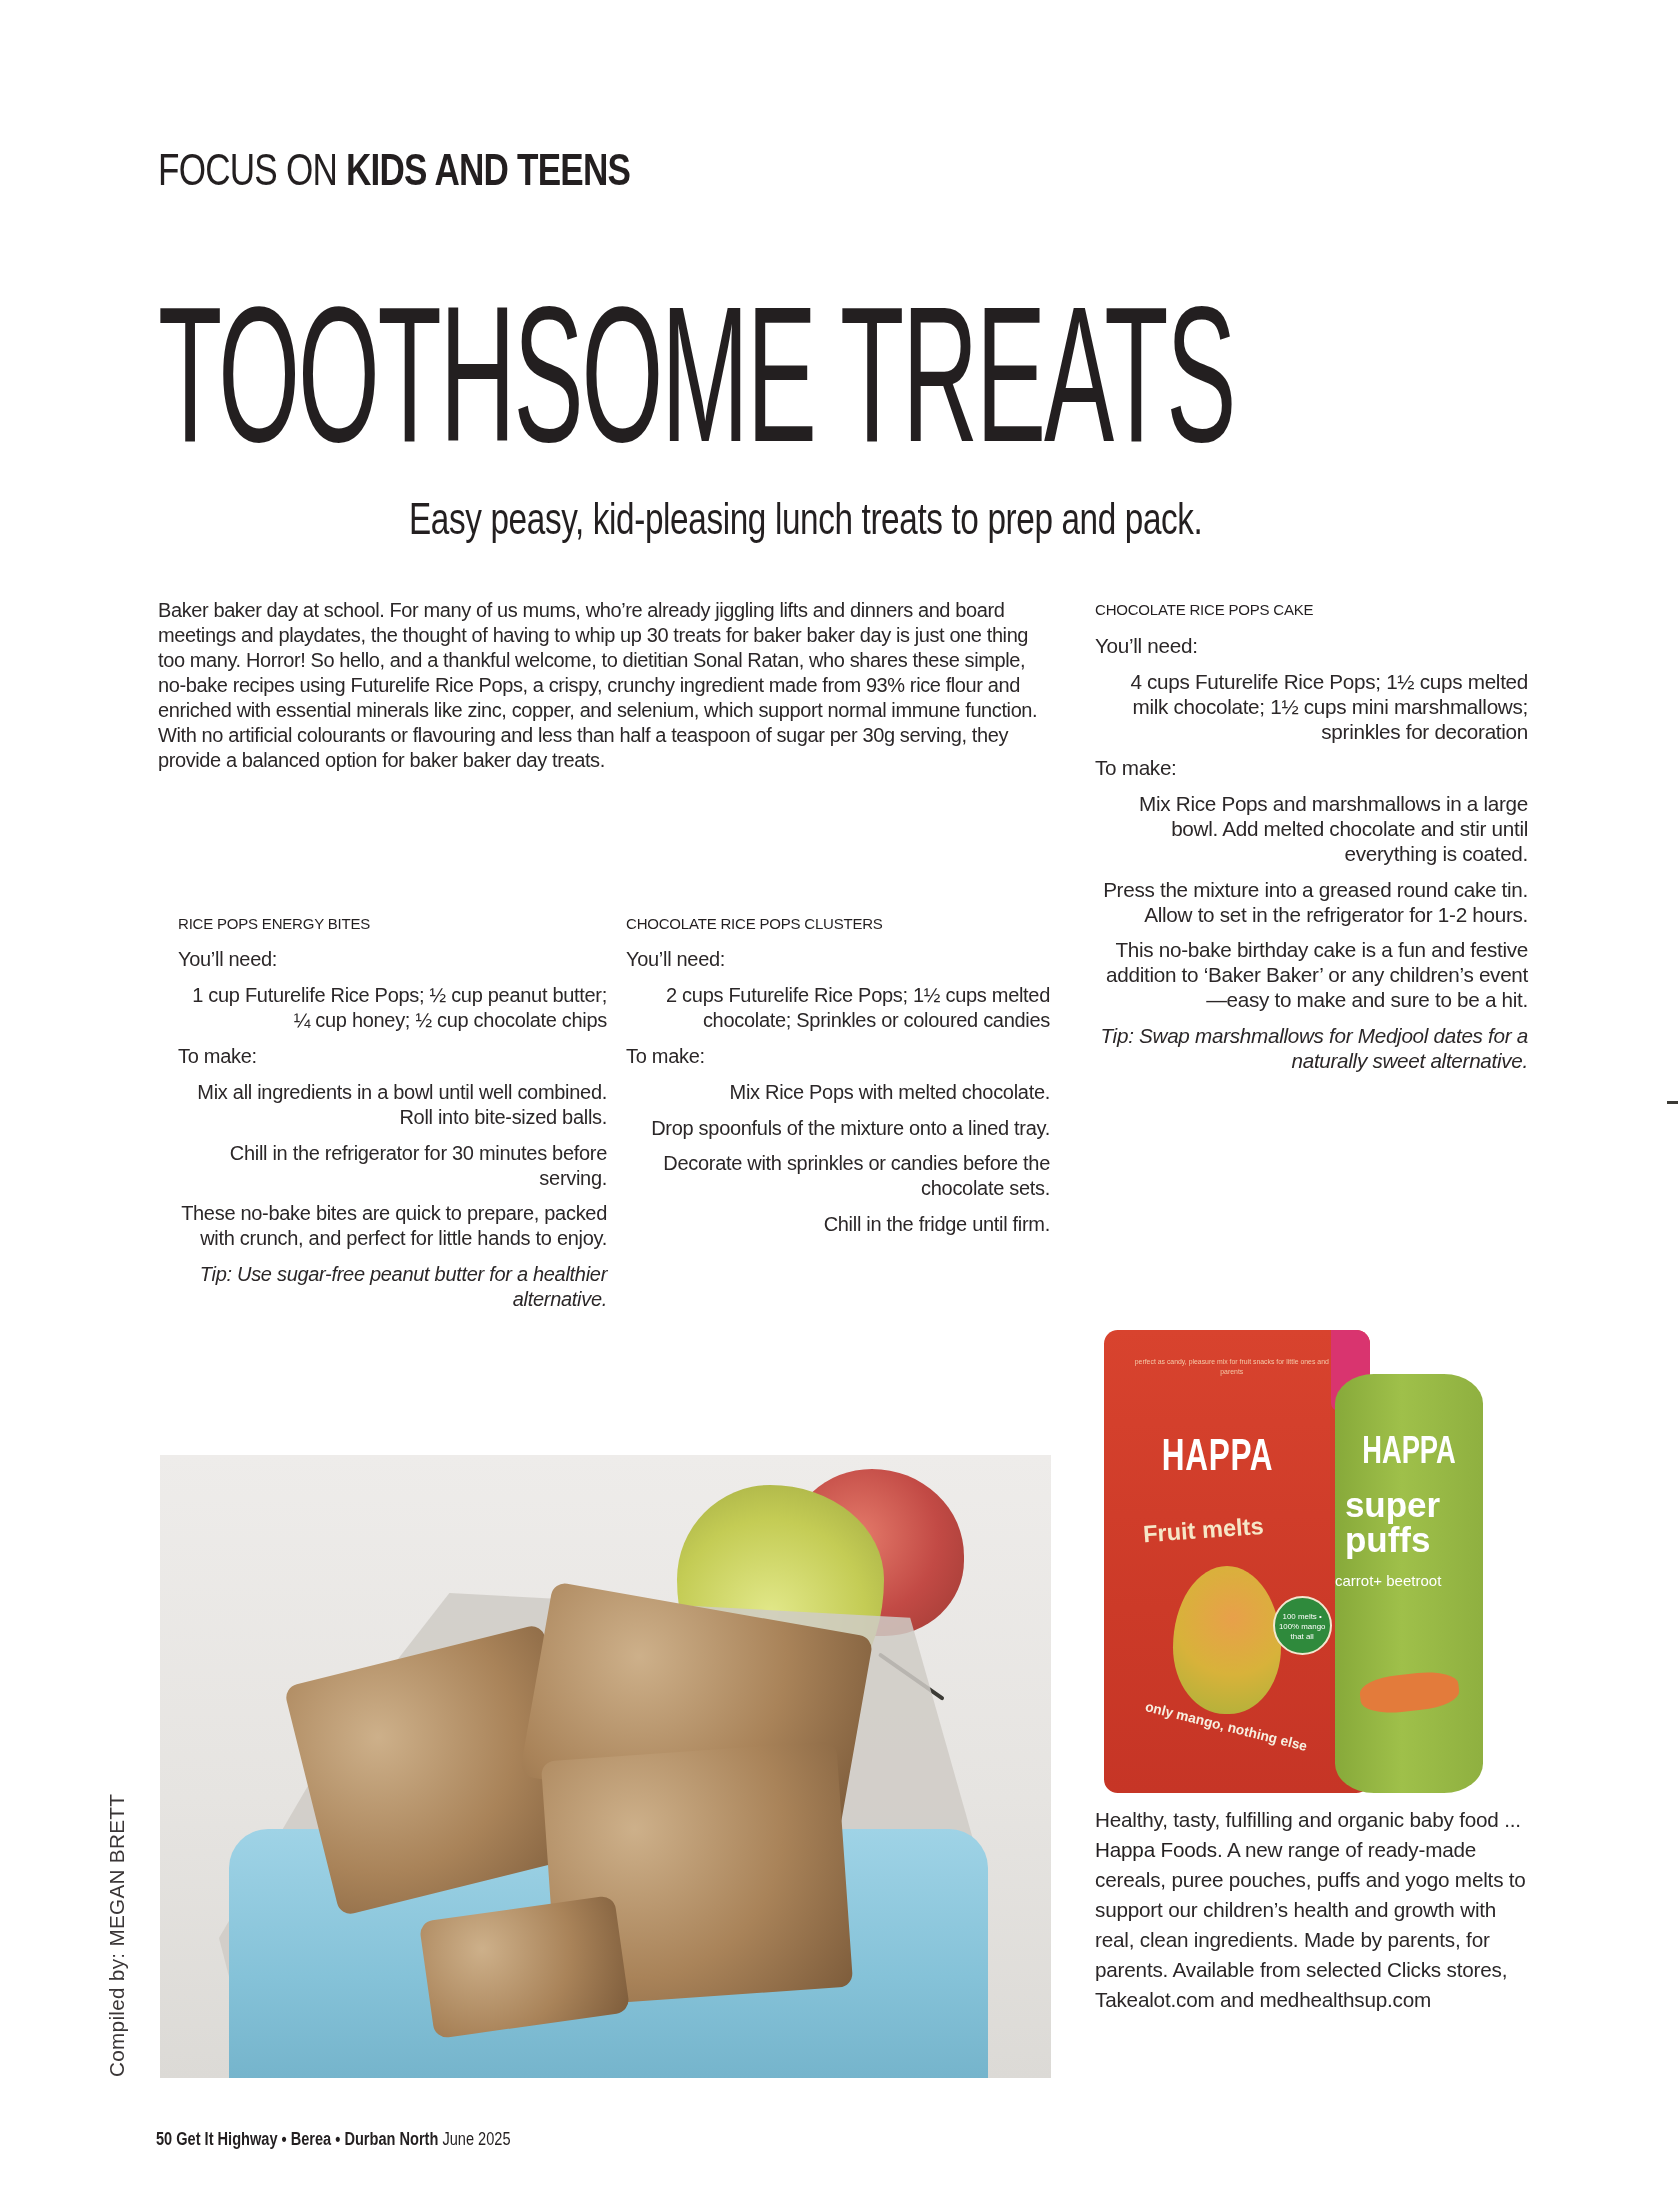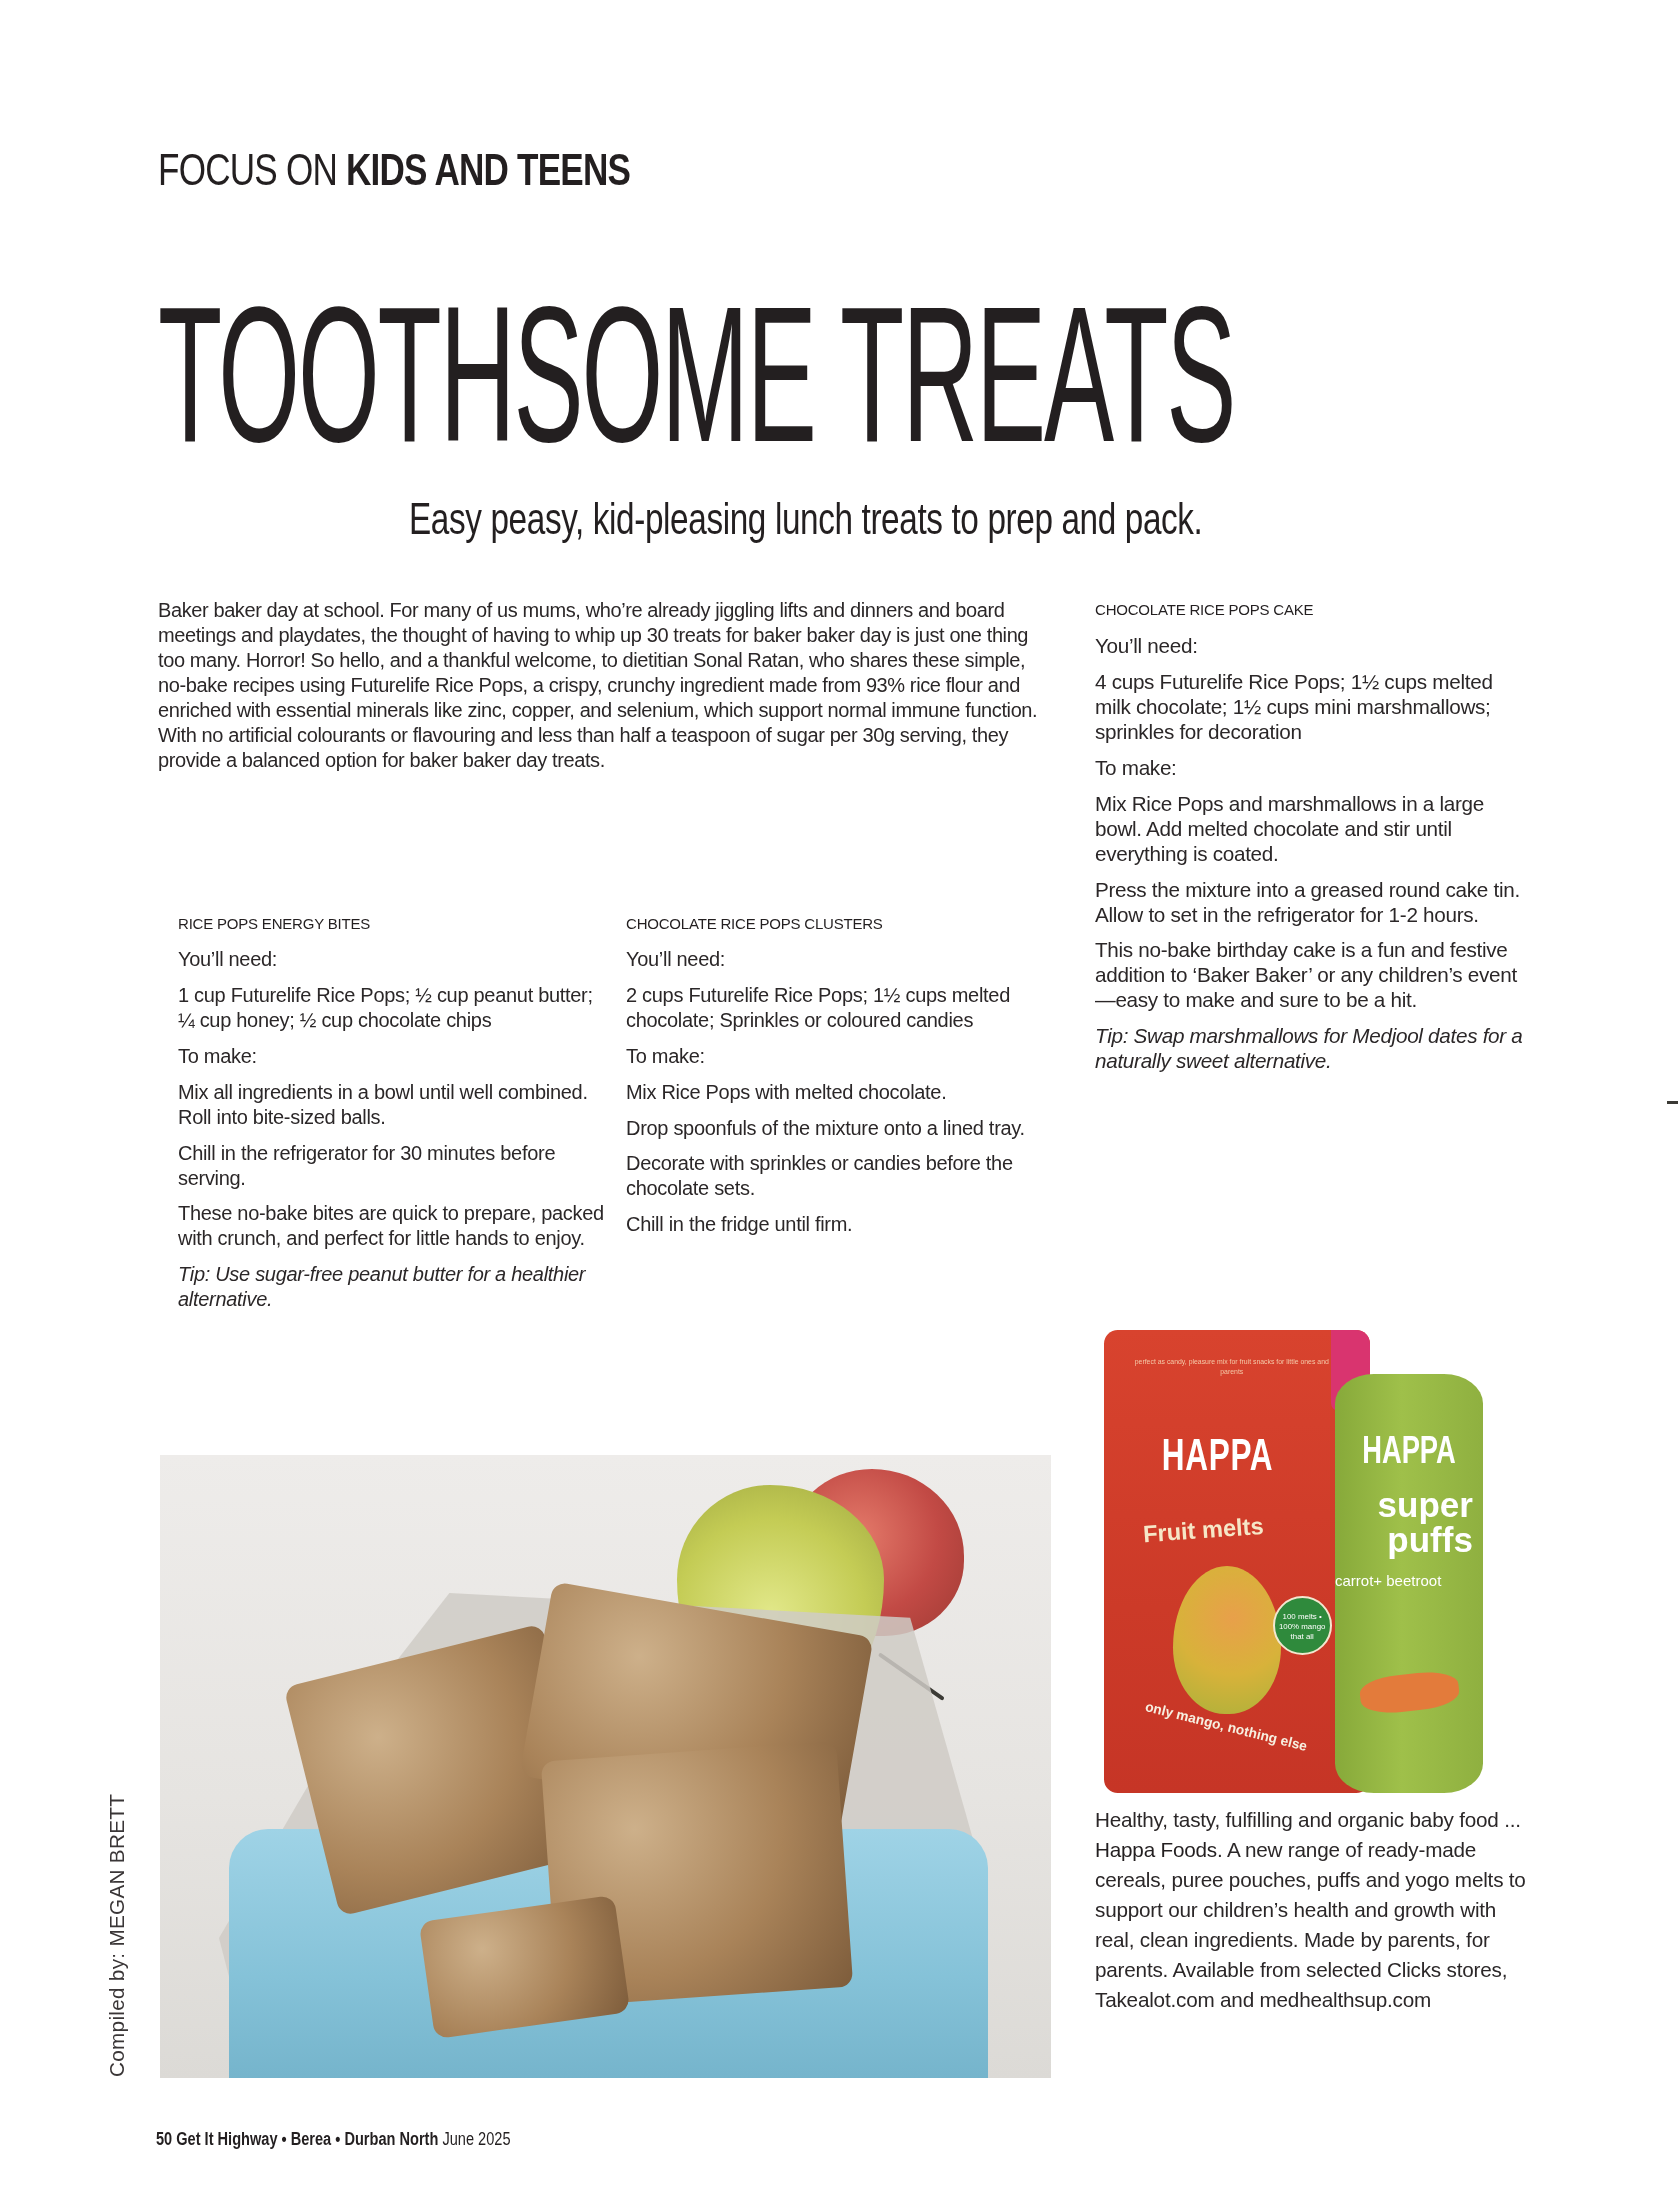--- a/index.html
+++ b/index.html
@@ -31,21 +31,21 @@
 
   .intro {
     position: absolute; left: 158px; top: 598px; width: 887px;
     font-size: 20px; line-height: 25px; color: #2b2728;
     letter-spacing: -0.4px;
   }
 
   .recipe { position: absolute; font-size: 20px; line-height: 25px; color: #2b2728; letter-spacing: -0.3px; }
   .recipe h2 { font-size: 15px; font-weight: 400; line-height: 25.6px; margin-bottom: 10.8px; color: #231f20; letter-spacing: -0.2px; }
   .recipe .label { margin-bottom: 10.8px; }
-  .recipe p { margin-bottom: 10.8px; }
+  .recipe p { margin-bottom: 10.8px; text-align: right; }
   .recipe .tip { font-style: italic; }
 
   .r1 { left: 158px; top: 911px; width: 429px; margin-left: 20px; }
   .r2 { left: 626px; top: 911px; width: 424px; }
   .r3 { left: 1095px; top: 597px; width: 433px; font-size: 20.7px; }
 
   .photo {
     position: absolute; left: 160px; top: 1455px; width: 891px; height: 623px;
     overflow: hidden;
     background: linear-gradient(180deg, #eeecea 0%, #e6e4e1 55%, #dcdad6 100%);
@@ -74,21 +74,21 @@
   .pouch .brand { position: absolute; left: 0; width: 227px; top: 99px; text-align: center; font-size: 45px; font-weight: 700; color: #ffffff; transform: scaleX(0.7); transform-origin: center; letter-spacing: 1px; }
   .pouch .prod { position: absolute; left: 39px; top: 187px; font-size: 23.6px; font-weight: 700; color: #f6e7c7; transform: rotate(-4deg); }
   .pouch .mango { position: absolute; left: 69px; top: 236px; width: 108px; height: 148px; border-radius: 50% 50% 48% 48% / 55% 55% 45% 45%;
     background: radial-gradient(circle at 55% 35%, #e8a04a 0%, #d8b23a 50%, #a9b13a 100%); }
   .pouch .badge { position: absolute; left: 169px; top: 266px; width: 59px; height: 59px; border-radius: 50%; background: #2f8a3c; border: 2px solid #f3e7cf; color: #fff; font-size: 7.9px; line-height: 9.9px; text-align: center; padding-top: 13.8px; }
   .pouch .slogan { position: absolute; left: 39px; top: 389px; font-size: 13.8px; color: #f7efe0; transform: rotate(14deg); font-weight: 700; }
 
   .canister { position: absolute; left: 251px; top: 49px; width: 148px; height: 419px; border-radius: 39px / 29.6px;
     background: linear-gradient(90deg, #87a93a 0%, #9fc04a 45%, #8fb040 100%); }
   .canister .brand { position: absolute; left: 0; width: 148px; top: 54px; text-align: center; font-size: 39px; font-weight: 700; color: #ffffff; transform: scaleX(0.7); }
-  .canister .prod { position: absolute; left: 9.9px; width: 128px; top: 113px; text-align: right; font-size: 35px; line-height: 35px; font-weight: 700; color: #ffffff; }
+  .canister .prod { position: absolute; left: 9.9px; width: 128px; top: 113px; text-align: left; font-size: 35px; line-height: 35px; font-weight: 700; color: #ffffff; }
   .canister .flavor { position: absolute; left: 0; width: 148px; top: 197px; text-align: left; font-size: 15px; line-height: 19.7px; color: #ffffff; }
   .canister .carrot { position: absolute; left: 24.6px; top: 300px; width: 99px; height: 37px; border-radius: 40%; background: #e37b3b; transform: rotate(-6deg); }
 
   .ad-text {
     position: absolute; left: 1095px; top: 1805px; width: 433px;
     font-size: 20.7px; line-height: 30px; color: #2b2728; letter-spacing: -0.2px;
   }
   .ad-text b { font-weight: 400; color: #231f20; }
 
   .credit {

